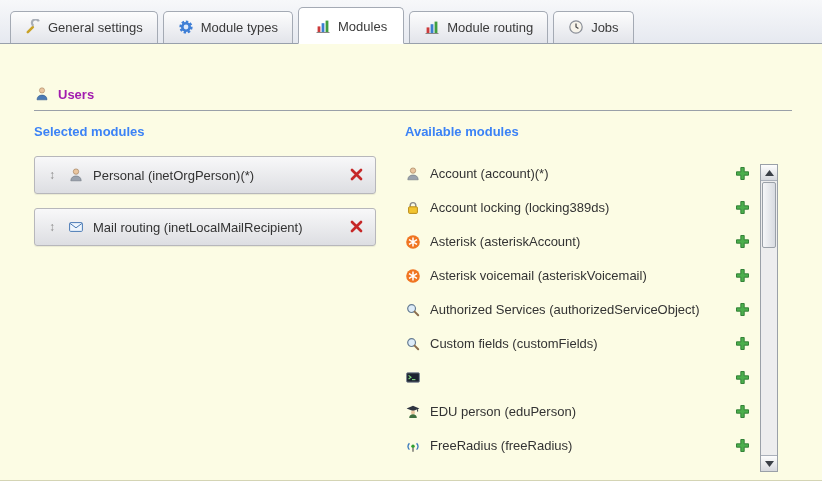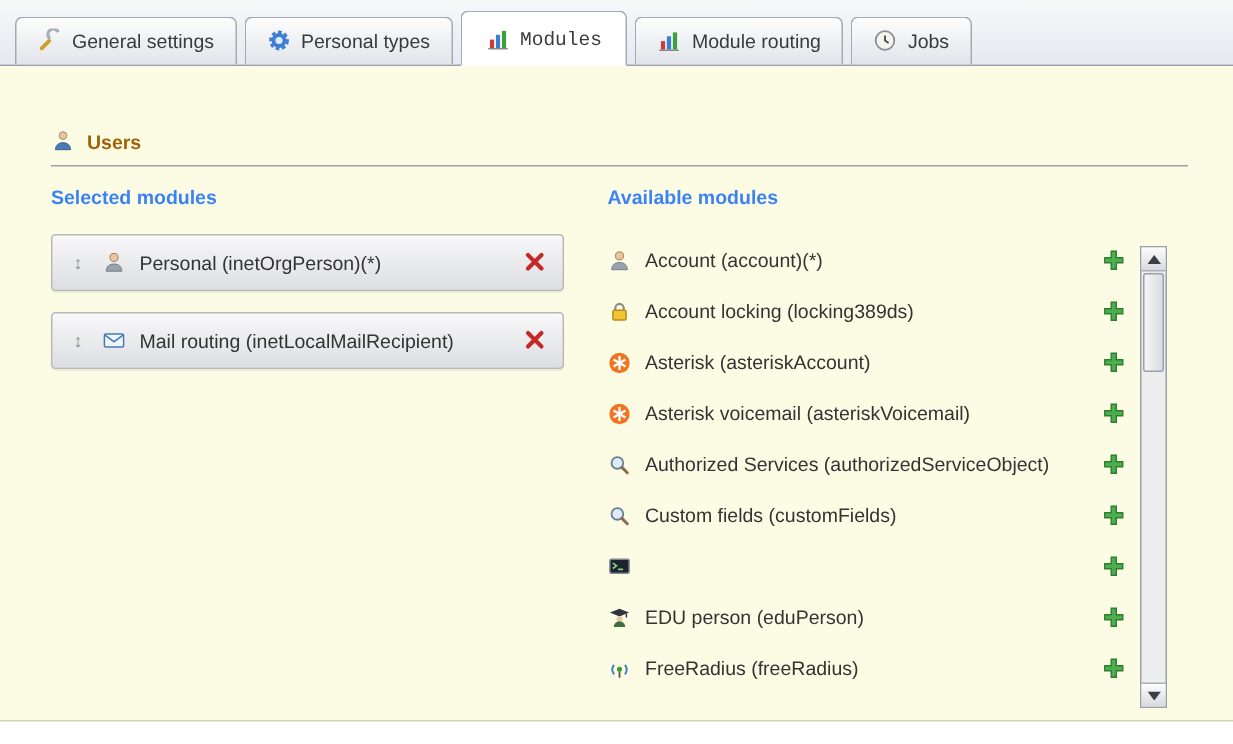--- a/index.html
+++ b/index.html
@@ -21,31 +21,31 @@
     display: flex; align-items: center; gap: 7px;
     background: linear-gradient(#fdfdfd, #e2e4ea);
     border: 1px solid #a4aab4; border-bottom: none;
     border-radius: 5px 5px 0 0;
     padding: 7px 14px 8px; margin-right: 5px;
     color: #3a3a3a; cursor: pointer; white-space: nowrap;
   }
   .tab.active {
     background: #fff; padding: 10px 16px 9px;
     margin-bottom: -1px; border-bottom: 1px solid #fff;
-    position: relative; z-index: 2; font-family: Liberation Mono, monospace;
+    position: relative; z-index: 2;
   }
   
   .panel {
     position: absolute; top: 44px; left: 0; width: 822px; height: 437px;
     background: #fcfce4; border-bottom: 1px solid #d4d4b4;
   }
   .users-head {
     position: absolute; top: 42px; left: 34px; right: 30px;
     display: flex; align-items: center; gap: 8px;
-    font-weight: bold; color: #a16207;
+    font-weight: bold; color: #a21caf;
     padding-bottom: 8px; border-bottom: 1px solid #9aa0a8;
   }
   .col-head { position: absolute; color: #3b82f6; font-weight: bold; }
   .col-head.left  { top: 80px; left: 34px; }
   .col-head.right { top: 80px; left: 405px; }
   
   .selected-list {
     position: absolute; top: 112px; left: 34px; width: 342px;
     display: flex; flex-direction: column; gap: 14px;
   }
@@ -102,21 +102,21 @@
       <span class="lbl">General settings</span>
     </div>
 
     <div class="tab">
       <span class="icn">
         <svg width="16" height="16" viewBox="0 0 16 16">
             <circle cx="8" cy="8" r="5" fill="#3f7fd6" stroke="#3f7fd6" stroke-width="3.2" stroke-dasharray="2.2 1.6"></circle>
             <circle cx="8" cy="8" r="2.4" fill="#dfeafa"></circle>
           </svg>
       </span>
-      <span class="lbl">Personal types</span>
+      <span class="lbl">Module types</span>
     </div>
 
     <div class="tab active">
       <span class="icn">
         <svg width="16" height="16" viewBox="0 0 16 16">
             <path d="M1.5 14.5h13" stroke="#888"></path>
             <rect x="2.6" y="8.4" width="2.8" height="5.6" fill="#cc3b3b"></rect>
             <rect x="6.6" y="5.2" width="2.8" height="8.8" fill="#3b7fd0"></rect>
             <rect x="10.6" y="2.6" width="2.8" height="11.4" fill="#3f9e3f"></rect>
           </svg>

